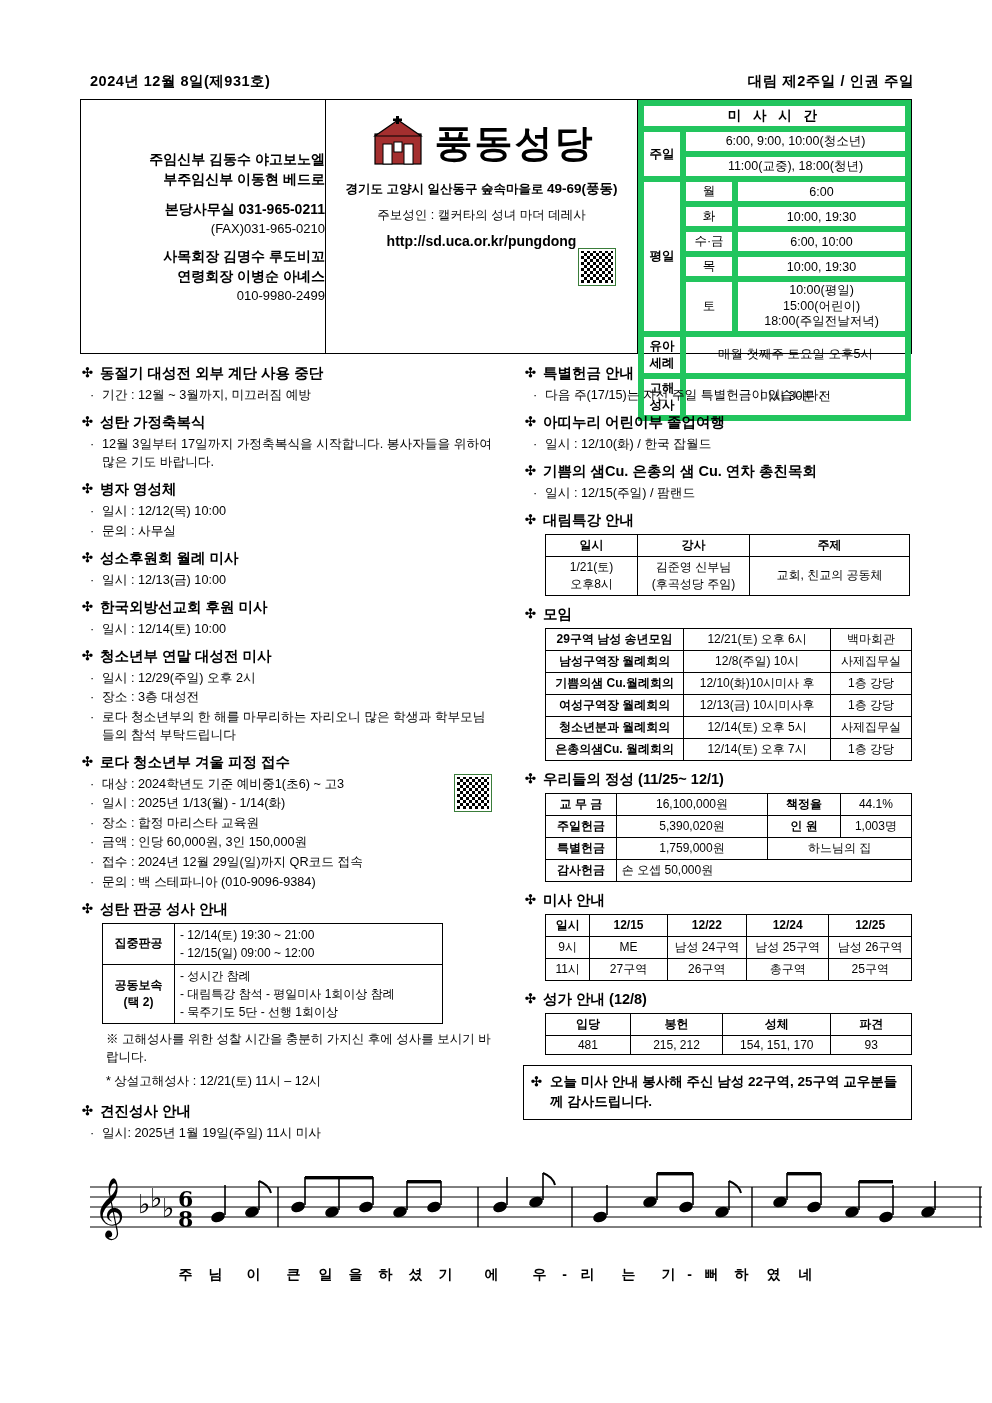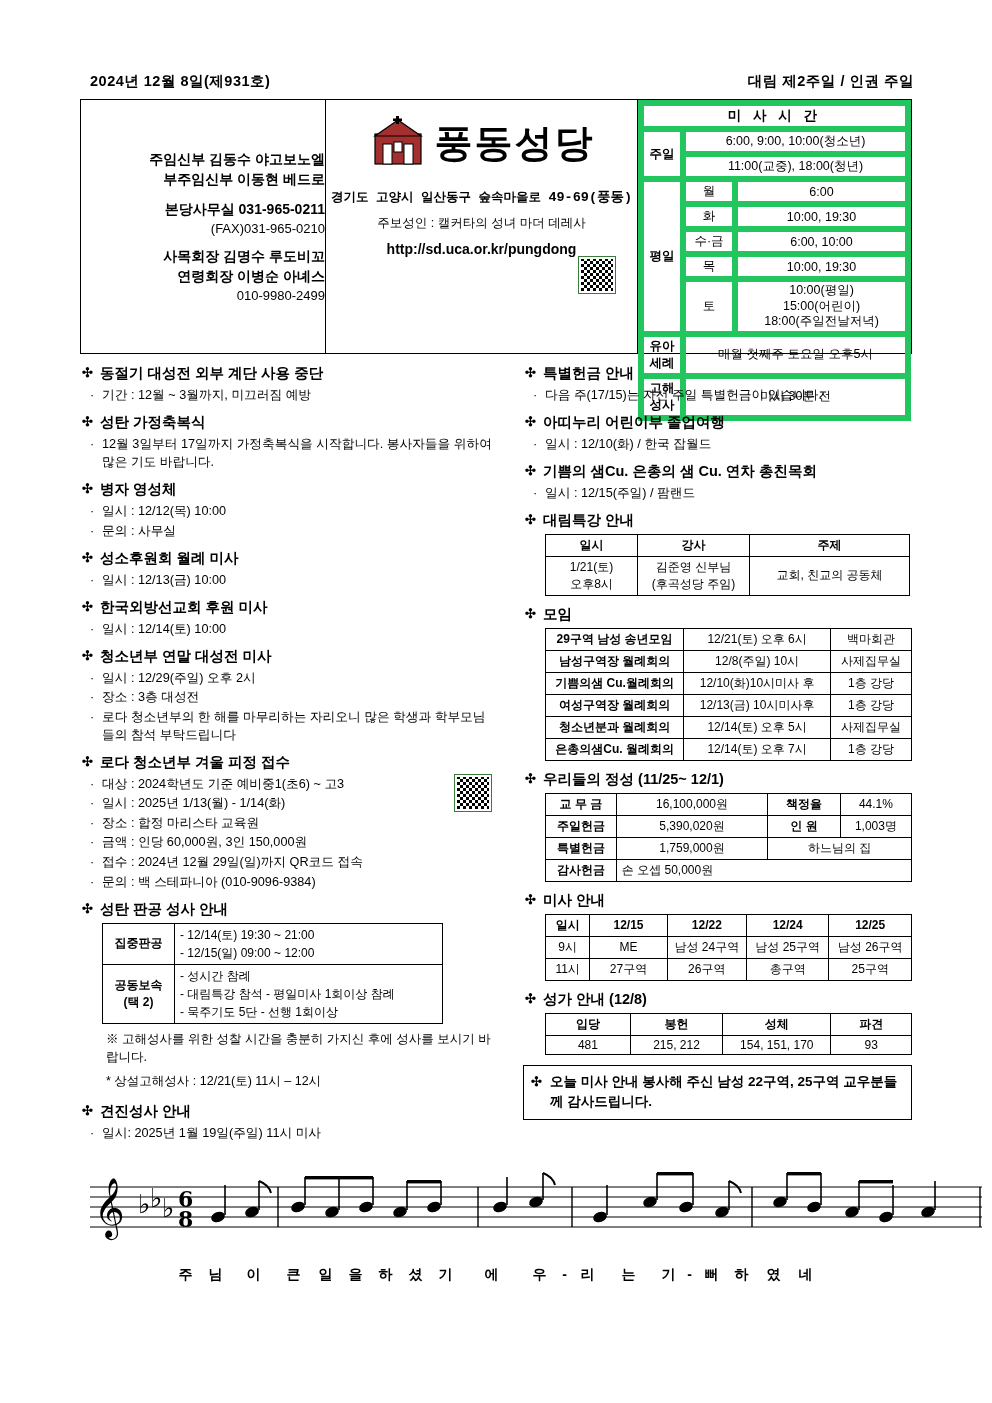--- a/index.html
+++ b/index.html
@@ -33,21 +33,21 @@
   .mh-left .row.small { font-size: 13px; font-weight: normal; }
   .mh-left .sp { height: 8px; }
 
   .mh-mid {
     width: 312px; border-right: 1.6px solid #000;
     display: flex; flex-direction: column; align-items: center;
     padding-top: 16px;
   }
   .logo-row { display: flex; align-items: center; gap: 8px; }
   .church-name { font-size: 38px; font-weight: bold; letter-spacing: 2px; }
-  .mh-mid .addr { font-size: 12.5px; margin-top: 17px; font-weight: bold; font-family: Liberation Mono, monospace; }
+  .mh-mid .addr { font-size: 12.5px; margin-top: 9px; font-weight: bold; }
   .mh-mid .addr .bignum { font-size: 13.5px; }
   .mh-mid .patron { font-size: 12.5px; margin-top: 9px; }
   .mh-mid .url { font-size: 14px; font-weight: bold; margin-top: 9px; }
   .qr-wrap { position: relative; width: 100%; display: flex; justify-content: flex-end; padding-right: 22px; }
 
   .mh-right { flex: 1; display: flex; flex-direction: column; }
   table.mass { border-collapse: collapse; width: 100%; height: 100%; }
   table.mass td, table.mass th {
     border: 6px solid #22c55e; font-size: 12.5px; text-align: center;
     padding: 1px 3px; font-weight: normal;

